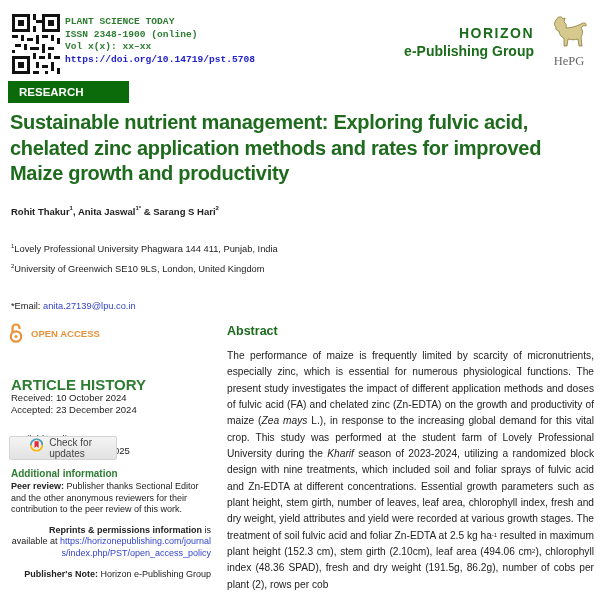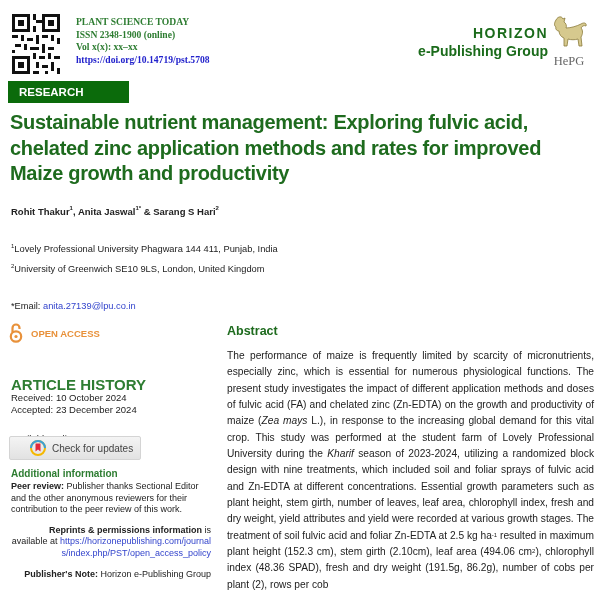--- a/index.html
+++ b/index.html
@@ -1,39 +1,39 @@
 <!DOCTYPE html>
 <html><head>
 <meta charset="utf-8">
 <style>
   html, body { margin:0; padding:0; background:#ffffff; }
   body { width:600px; height:600px; position:relative; overflow:hidden; font-family:"Liberation Sans", sans-serif; color:#222; }
   .qr { position:absolute; left:12px; top:14px; width:48px; height:60px; }
-  .journal { position:absolute; left:76px; top:16px; font-size:9.6px; line-height:12.6px; font-weight:bold; font-family:Liberation Serif, serif; }
+  .journal { position:absolute; left:65px; top:16px; font-size:9.6px; line-height:12.6px; font-weight:bold; font-family:Liberation Mono, monospace; }
   .journal .g { color:#2e7d32; }
   .journal .link { color:#2222cc; }
-  .publisher { position:absolute; right:52px; top:24px; text-align:right; font-weight:bold; color:#1b6b1b; }
+  .publisher { position:absolute; right:66px; top:24px; text-align:right; font-weight:bold; color:#1b6b1b; }
   .publisher .p1 { font-size:14px; letter-spacing:1.5px; line-height:18px; }
   .publisher .p2 { font-size:14px; line-height:18px; }
   .logo { position:absolute; left:547px; top:14px; width:44px; height:56px; }
   .logo .txt { position:absolute; left:0; top:40px; width:44px; text-align:center; font-family:"Liberation Serif", serif; font-size:12.5px; color:#666; }
   .badge { position:absolute; left:8px; top:81px; width:121px; height:22px; background:#0b6b0b; color:#fff; font-weight:bold; font-size:11.5px; line-height:22px; padding-left:11px; box-sizing:border-box; }
   .title { position:absolute; left:10px; top:110px; width:585px; color:#1e6b1e; font-weight:bold; font-size:20px; line-height:25.5px; letter-spacing:-0.3px; }
   .authors { position:absolute; left:11px; top:206px; font-size:9.5px; font-weight:bold; color:#222; }
   .aff { position:absolute; left:11px; font-size:9.3px; color:#222; }
   .email { position:absolute; left:11px; top:301px; font-size:9.3px; color:#222; }
   .email a { color:#3344cc; text-decoration:none; }
   sup { font-size:6px; vertical-align:top; position:relative; top:-1px; }
   .oa { position:absolute; left:9px; top:323px; display:flex; align-items:center; }
   .oa svg { width:14px; height:20px; }
   .oa span { color:#e8913a; font-weight:bold; font-size:9.5px; margin-left:8px; }
   .hist { position:absolute; left:11px; top:359px; font-size:9.5px; line-height:12.2px; color:#222; }
   .hist .h { color:#2e7d32; font-weight:bold; font-size:15px; margin-bottom:1px;margin-top:20px; }
   .hist .gap { margin-top:16px; }
-  .cfu { position:absolute; left:9px; top:436px; width:132px; height:24px; background:linear-gradient(#f4f4f4,#e2e2e2); border:1px solid #d4d4d4; border-radius:2px; display:flex; align-items:center; box-sizing:border-box;padding-left:16px; }
+  .cfu { position:absolute; left:9px; top:436px; width:108px; height:24px; background:linear-gradient(#f4f4f4,#e2e2e2); border:1px solid #d4d4d4; border-radius:2px; display:flex; box-sizing:border-box;padding-left:16px; }
   .cfu svg { width:16px; height:16px; margin-left:4px; }
   .cfu span { font-size:10px; color:#444; margin-left:6px; }
   .addl { position:absolute; left:11px; top:468px; width:200px; font-size:9px; line-height:11.3px; color:#222; }
   .addl .h { color:#2e7d32; font-weight:bold; font-size:10px; margin-bottom:2px; }
   .addl b { font-weight:bold; }
   .addl a { color:#3344cc; text-decoration:none; }
   .addl .sec { margin-top:10px;text-align:right; }
   .abs-title { position:absolute; left:227px; top:324px; color:#1e6b1e; font-weight:bold; font-size:12.5px; }
   .abs { position:absolute; left:227px; top:348px; width:367px; font-size:10.2px; line-height:16.35px; text-align:justify; color:#222; }
 </style>

